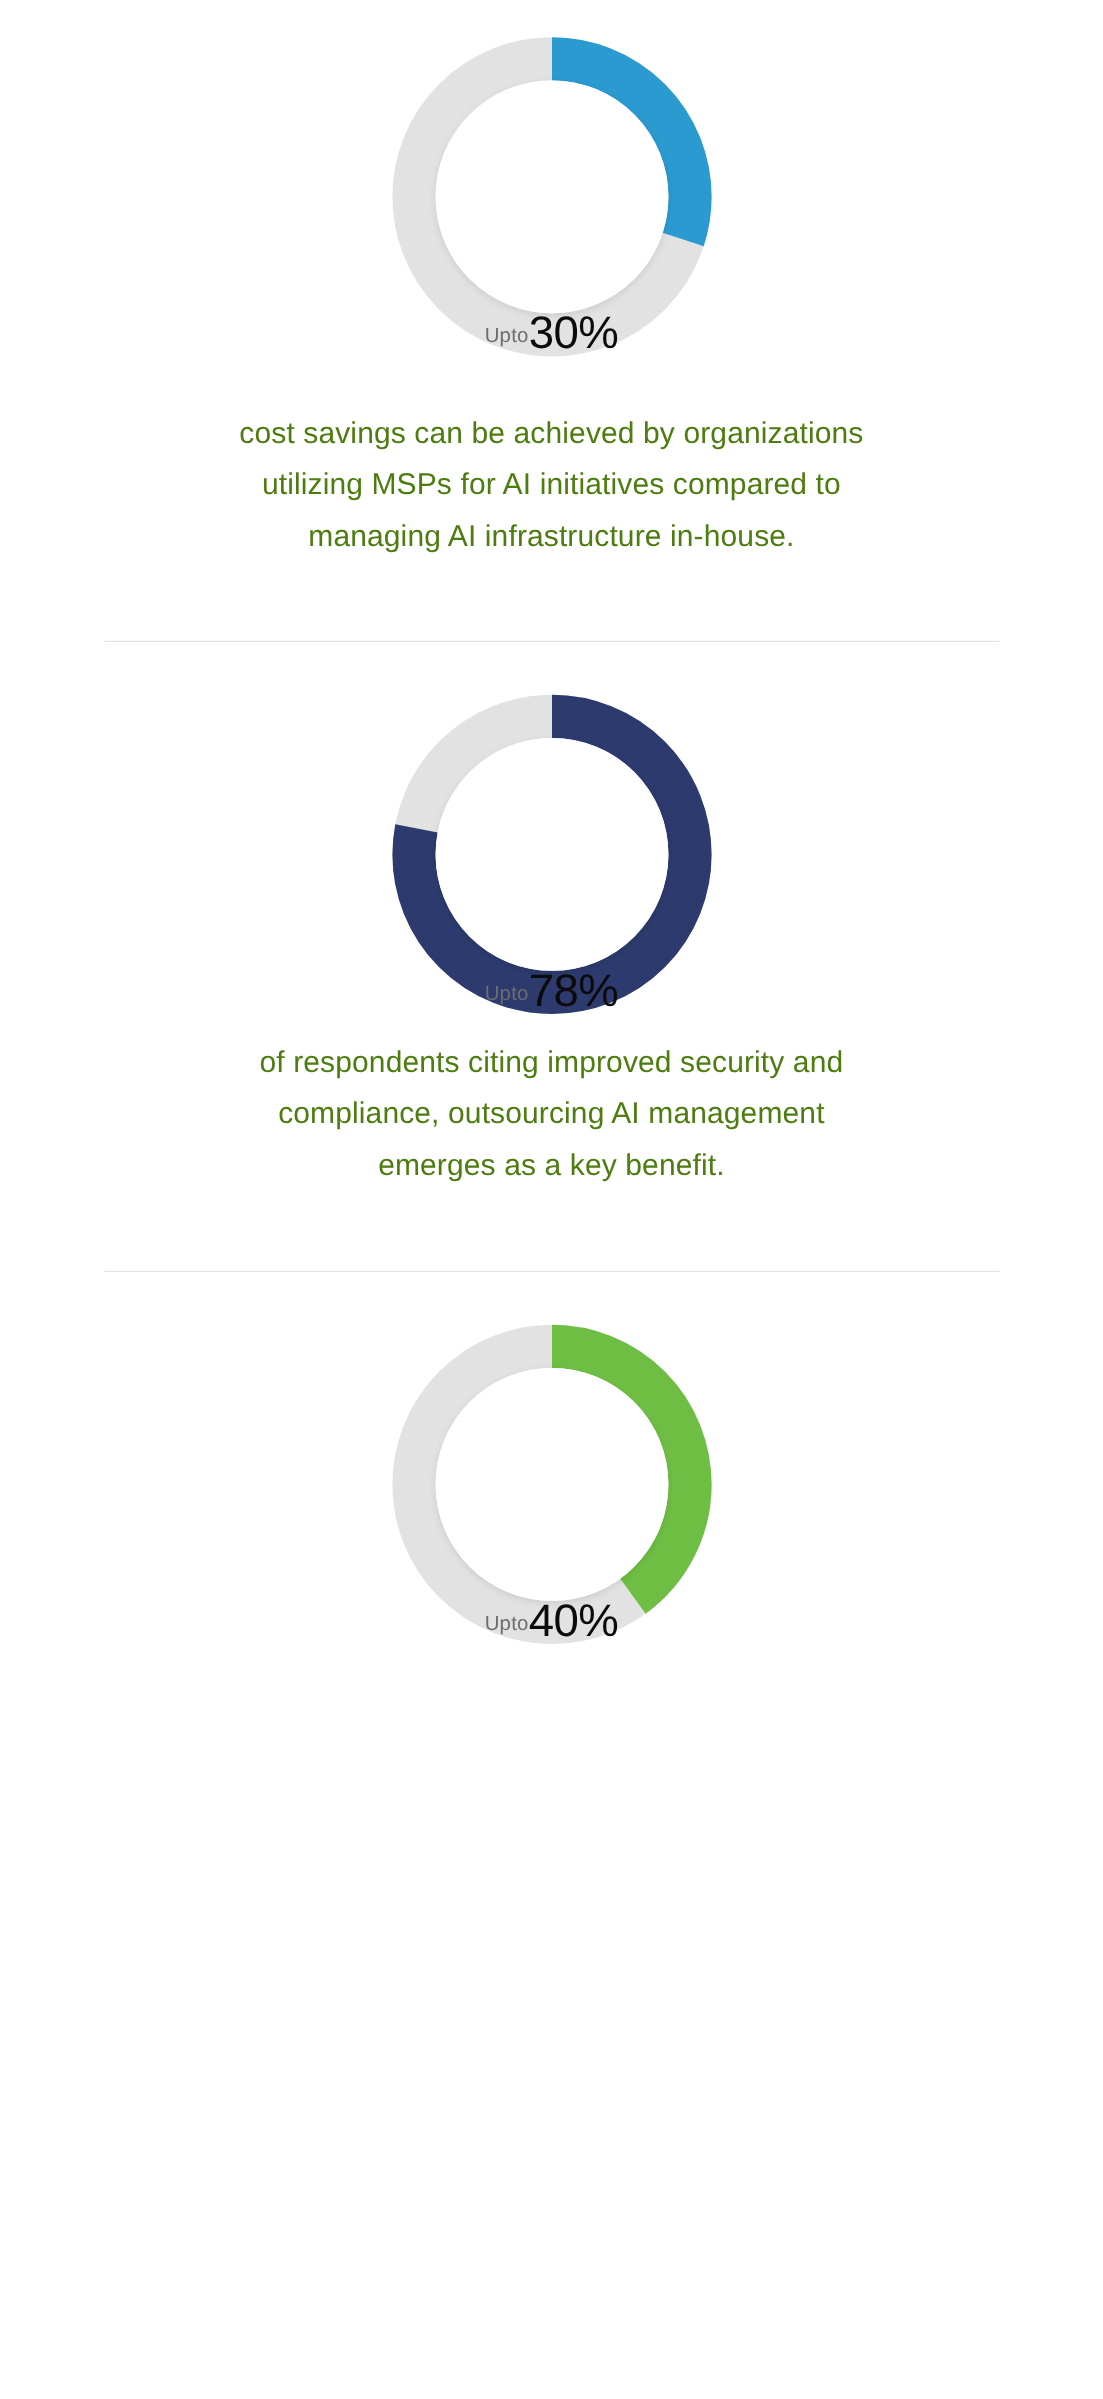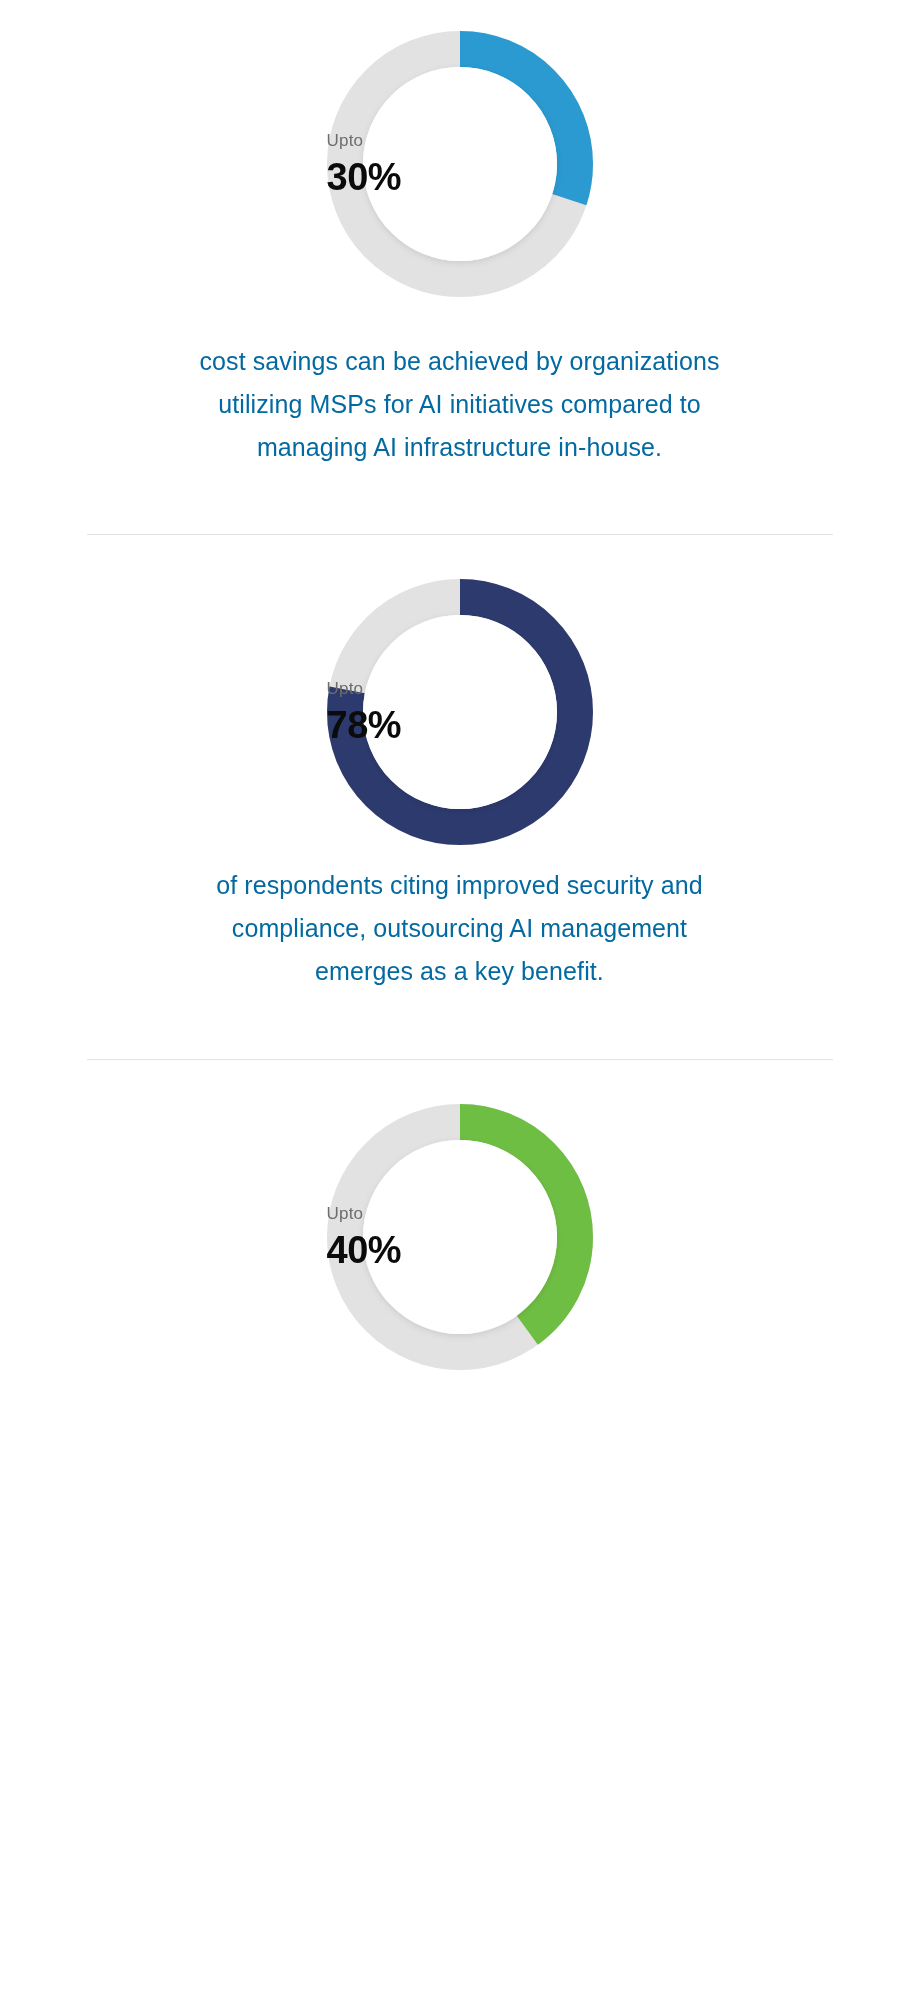--- a/index.html
+++ b/index.html
@@ -43,48 +43,48 @@
     width: 266px;
     height: 266px;
     overflow: visible;
   }
   .donut-center {
     position: absolute;
     left: 0; top: 0;
     width: 266px;
     height: 266px;
     display: flex;
-    flex-direction: column;
-    align-items: flex-start;
+    flex-direction: row;
+    align-items: flex-end;
     justify-content: center;
     pointer-events: none;
   }
   .donut-label {
     font-size: 17px;
     color: #6d6d6d;
     letter-spacing: 0.2px;
     line-height: 1;
     margin-bottom: 9px;
     font-weight: 400;
   }
   .donut-value {
     font-size: 38px;
-    font-weight: 700;
+    font-weight: 400;
     color: #0b0b0b;
     line-height: 1;
     letter-spacing: -0.5px;
   }
 
   
   .stat-caption {
     width: 560px;
     text-align: center;
     font-size: 25px;
     line-height: 1.72;
-    color: #0369a1;
+    color: #4d7c0f;
     font-weight: 400;
     letter-spacing: 0.1px;
   }
 
   .divider {
     width: 746px;
     height: 1px;
     background: #e3e3e3;
     border: 0;
     margin: 0 auto;

